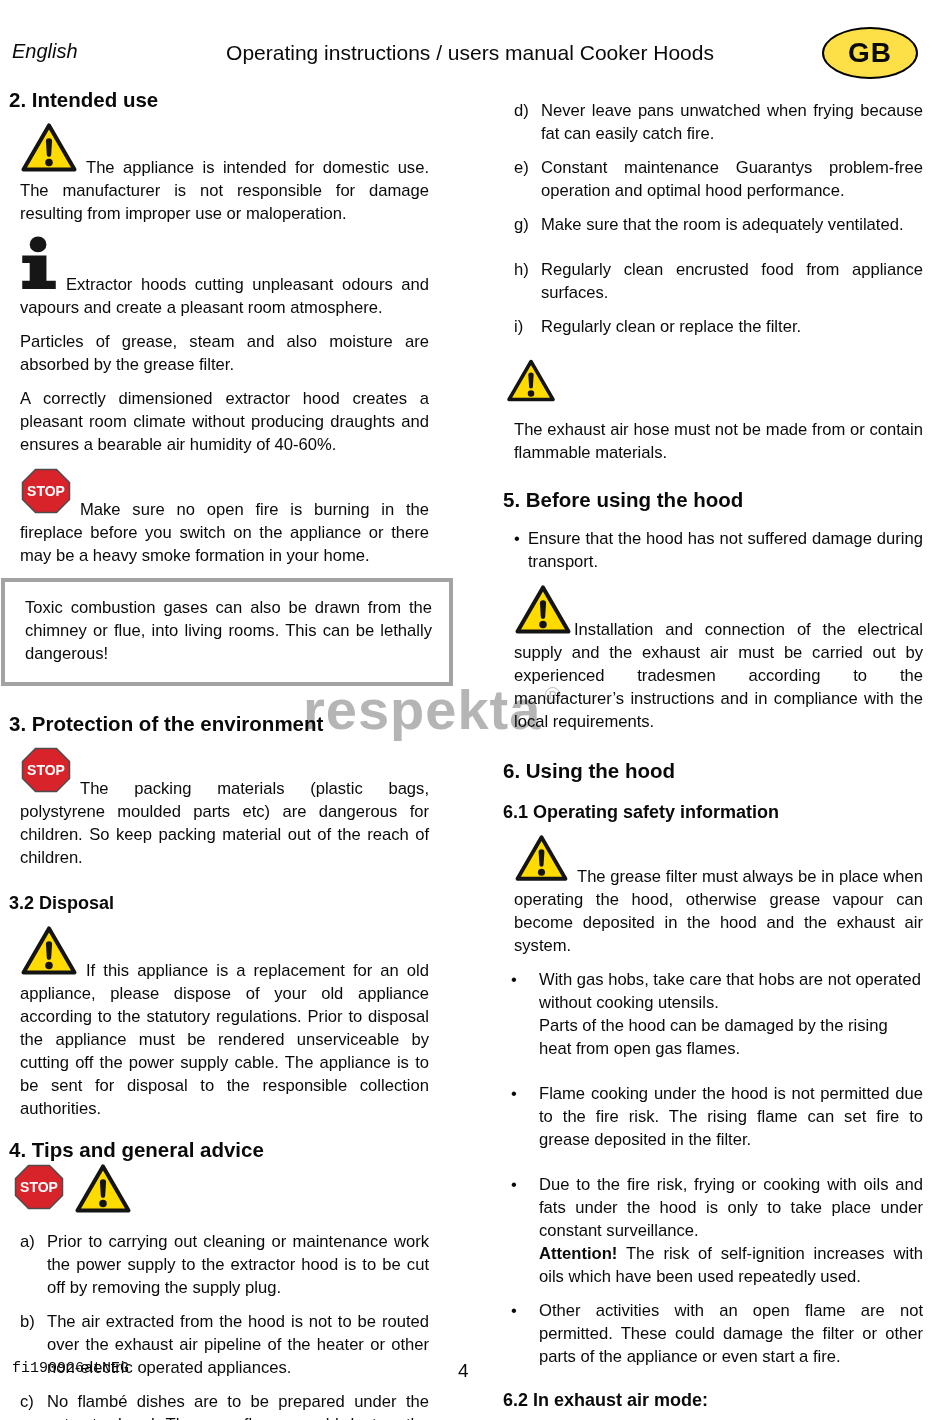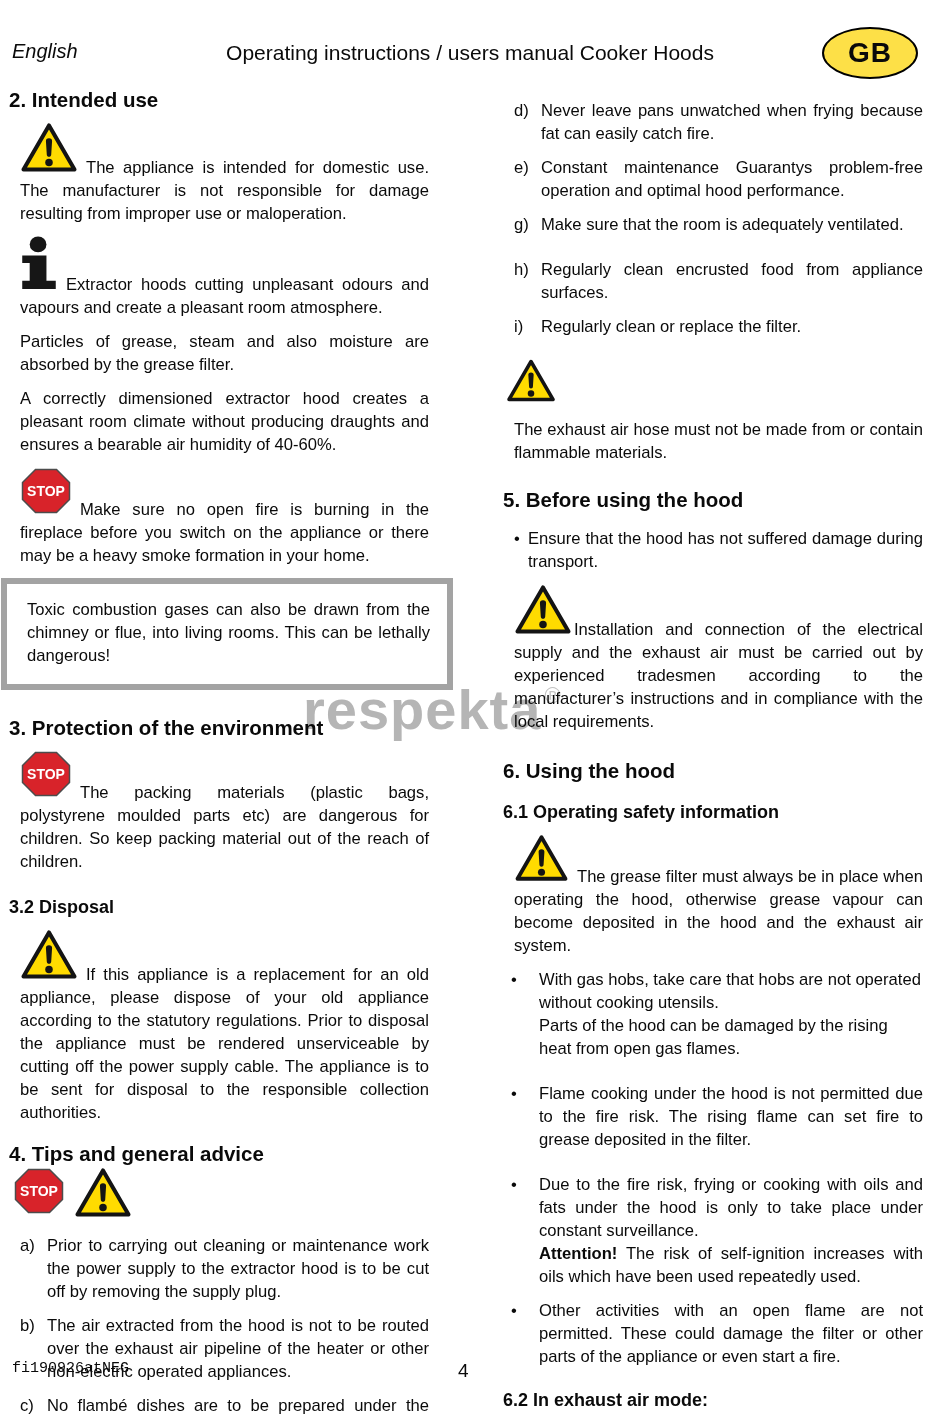--- a/index.html
+++ b/index.html
@@ -13,21 +13,21 @@
   .col{position:absolute;top:88px;width:431px;z-index:2;}
   #col-left{left:9px;}
   #col-right{left:503px;}
   p{margin:11px;font-size:16.6px;line-height:23px;}
   .just{text-align:justify;}
   .h2{font-size:20.5px;font-weight:bold;line-height:23px;}
   .h3{font-size:18px;font-weight:bold;line-height:21px;}
   .icn{display:inline-block;margin-right:8px;}
   .icn svg{display:block;}
   .iconrow{display:flex;gap:9px;align-items:flex-start;height:56px;margin:2px 0 3px 4px;}
-  .warnbox{margin:3px 0 0 -8px;width:452px;box-sizing:border-box;border:6px solid #a3a3a3;
+  .warnbox{margin:3px 0 0 -8px;width:452px;box-sizing:border-box;border:4px solid #a3a3a3;
            padding:3px 6px 6px 9px;}
   .hang{padding-left:27px;text-indent:-27px;}
   .hang .lbl{display:inline-block;width:27px;text-indent:0;}
   .hangb{padding-left:14px;text-indent:-14px;}
   .hangb .lbl{display:inline-block;width:14px;text-indent:0;}
   .hang2{padding-left:28px;text-indent:-28px;margin-left:8px;}
   .hang2 .lbl{display:inline-block;width:28px;text-indent:0;}
   .b{font-weight:bold;}
   .watermark{position:absolute;left:303px;top:672px;z-index:1;color:#b5b5b5;font-weight:bold;
              font-size:56px;line-height:76px;letter-spacing:1px;white-space:nowrap;}

